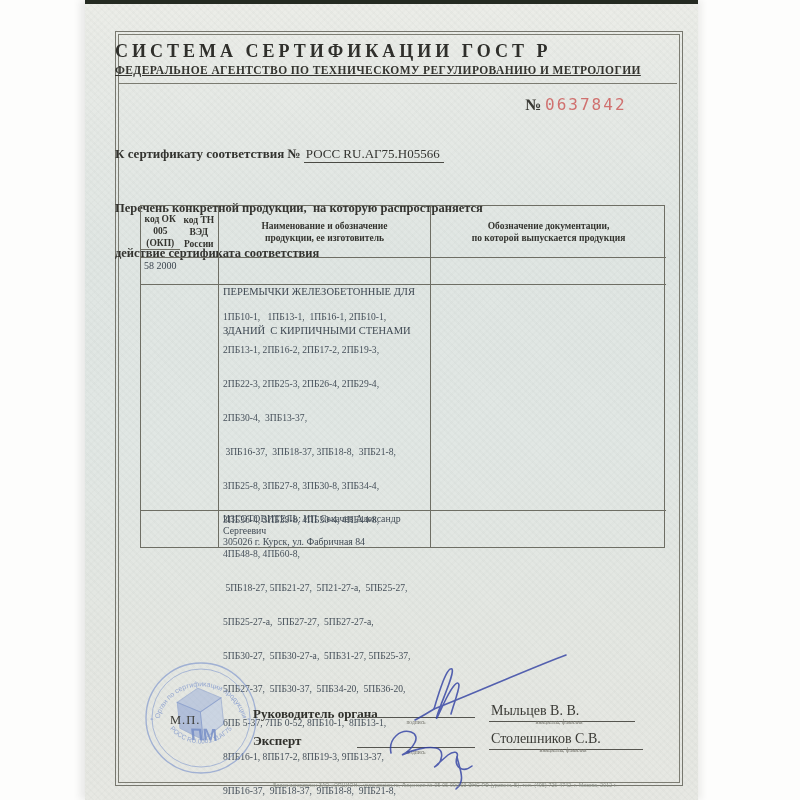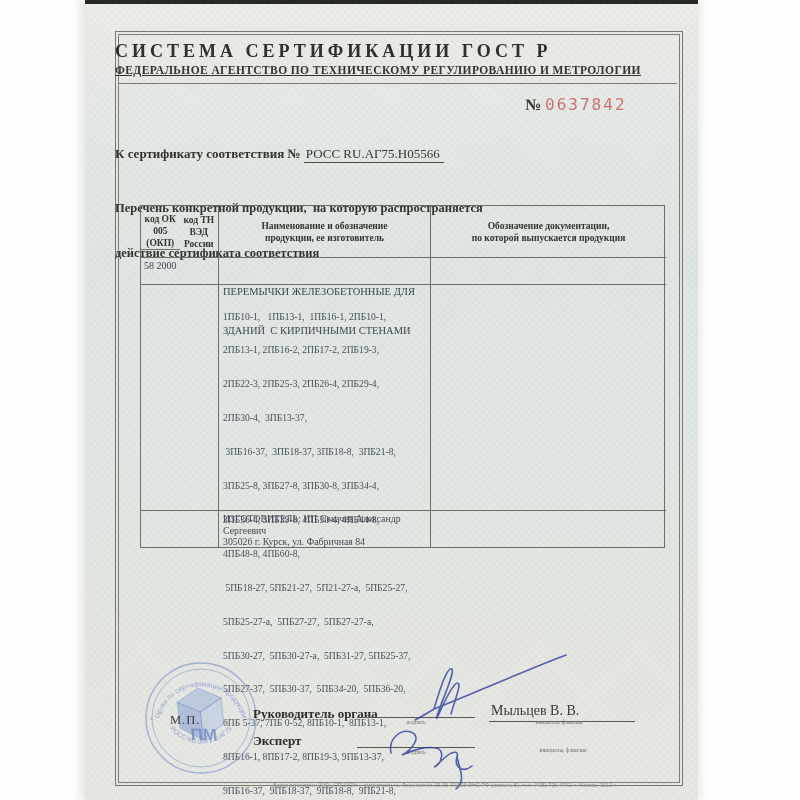--- a/index.html
+++ b/index.html
@@ -186,20 +186,21 @@
 
   <div class="abs sig-role role1">Руководитель органа</div>
   <div class="abs sig-line sigline1"></div>
   <div class="abs tiny-label podpis1">подпись</div>
   <div class="abs sig-name name1">Мыльцев В. В.</div>
   <div class="abs tiny-label namelabel1">инициалы, фамилия</div>
 
   <div class="abs sig-role role2">Эксперт</div>
   <div class="abs sig-line sigline2"></div>
   <div class="abs tiny-label podpis2">подпись</div>
+  <div class="abs sig-name name2">Столешников С.В.</div>
   <div class="abs tiny-label namelabel2">инициалы, фамилия</div>
 
   <svg class="sig-ink" width="613" height="800" viewBox="0 0 613 800">
     <g stroke="#2f3fa3" stroke-width="1.6" fill="none" opacity=".8" stroke-linecap="round">
       <path d="M330,720 C338,716 344,712 349,709 C354,692 362,666 367,669 C370,673 357,700 352,716 C350,723 354,713 361,699 C367,687 373,679 374,685 C374,691 368,706 366,714"></path>
       <path d="M349,709 C385,695 446,668 481,655"></path>
       <path d="M306,753 C303,738 316,729 326,732 C337,736 328,749 317,755 C327,750 342,746 351,748 C360,750 357,762 351,766 C346,770 356,761 363,755 C368,751 374,751 372,757 C369,766 377,774 387,766"></path>
       <path d="M372,757 C375,770 381,781 371,789"></path>
     </g>
   </svg>

